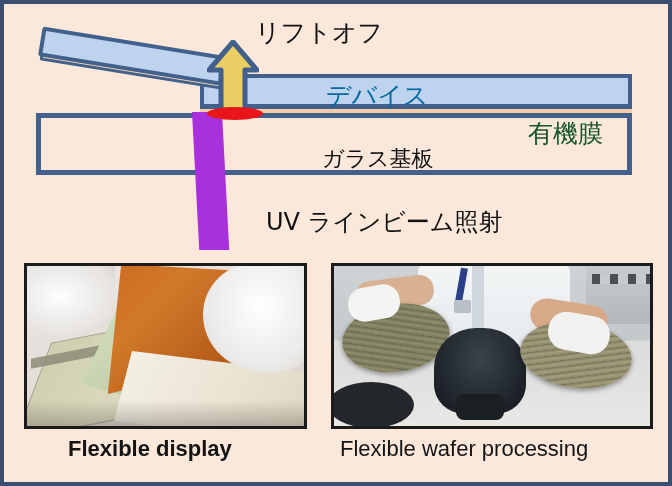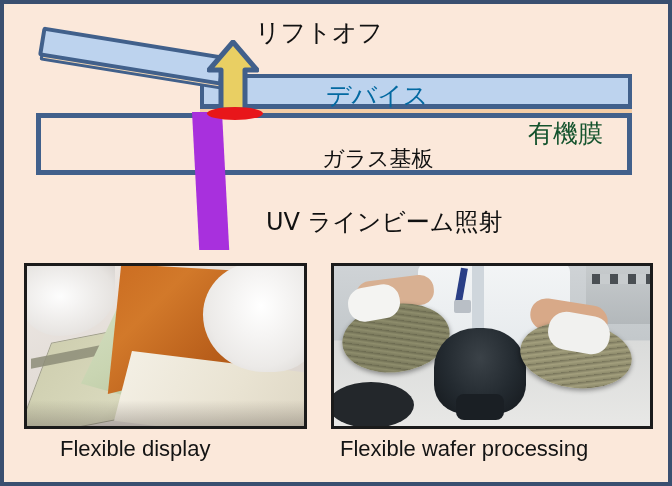--- a/index.html
+++ b/index.html
@@ -134,21 +134,21 @@
   }
   #photo-left{left:20px;top:259px;width:283px;height:166px;}
   #photo-right{left:327px;top:259px;width:322px;height:166px;}
 
   .caption{
     position:absolute;
     font-size:22px;color:#141414;
     font-family:"Liberation Sans",sans-serif;
     white-space:nowrap;
   }
-  #caption-left{left:56px;top:432px;}
+  #caption-left{left:64px;top:432px;font-weight:bold;}
   #caption-right{left:336px;top:432px;}
 
   
   .p1-bg{position:absolute;inset:0;background:
       linear-gradient(160deg,#efeae6 0%,#e4ded9 40%,#d9d2cc 100%);}
   .p1-glove-a{position:absolute;left:-4px;top:-2px;width:92px;height:72px;
       background:radial-gradient(ellipse at 40% 45%,#fdfdfd 0%,#e6e3e0 70%,#cfcac6 100%);
       border-radius:0 0 60% 40%;}
   .p1-glove-b{position:absolute;left:176px;top:-4px;width:116px;height:110px;
       background:radial-gradient(ellipse at 50% 40%,#ffffff 0%,#eceae8 65%,#d6d2ce 100%);

